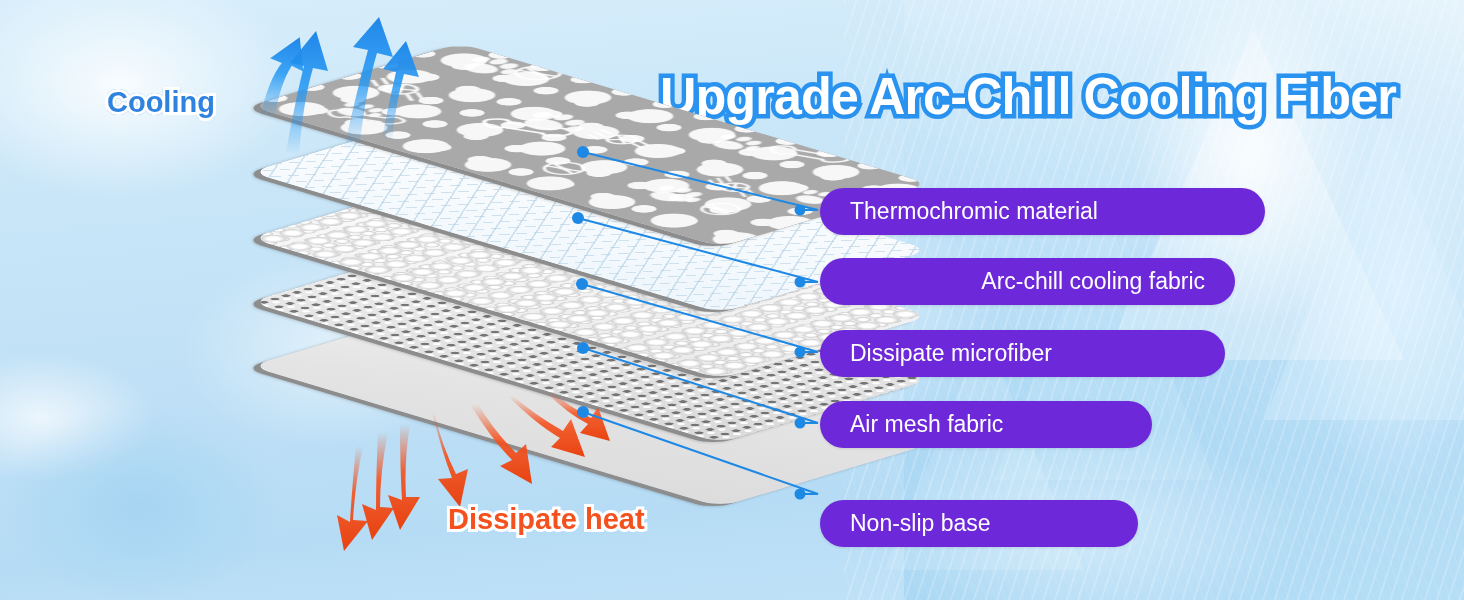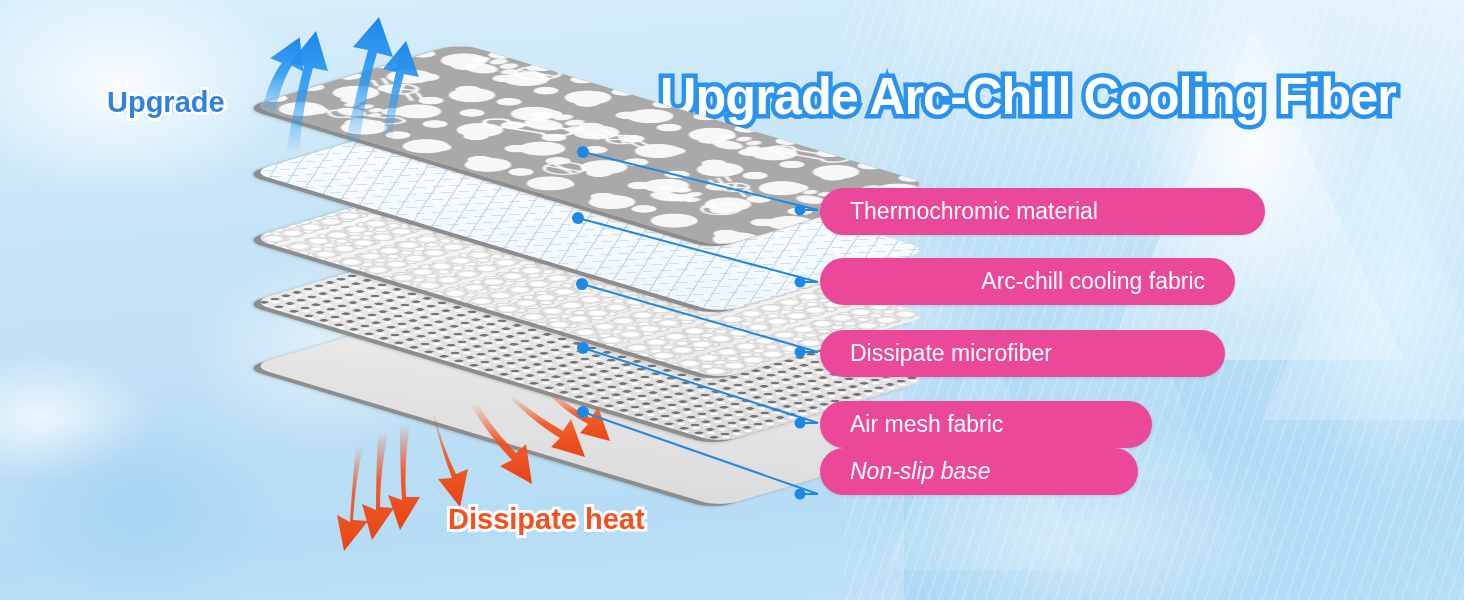--- a/index.html
+++ b/index.html
@@ -89,21 +89,21 @@
     background-position:0 0, 6px 5px, 0 0;}
 
   
   .L5{left:355px;top:300px;}
   .L5 .face{background:linear-gradient(155deg,#f0f0f0 0%,#e4e4e4 45%,#dcdcdc 100%);}
 
   
   .arrows{position:absolute;left:0;top:0;width:1464px;height:600px;pointer-events:none;}
 
   
-  .pill{position:absolute;height:47px;border-radius:24px;background:#ec4899;
+  .pill{position:absolute;height:47px;border-radius:24px;background:#6d28d9;
     display:flex;align-items:center;padding:0 30px;color:#fff;font-size:23px;
     box-shadow:0 1px 3px rgba(0,0,0,.10);white-space:nowrap;}
 
   
   .cap{position:absolute;font-size:29px;font-weight:bold;white-space:nowrap;
        -webkit-text-stroke:6px #fff;paint-order:stroke fill;}
   .cap-cool{left:107px;top:86px;color:#2f83e0;
     background:linear-gradient(180deg,#4a9bef 0%,#1f76d8 100%);
     -webkit-background-clip:text;}
   .cap-heat{left:448px;top:503px;color:#f4511e;}
@@ -309,21 +309,21 @@
     </div>
     <div class="pill" style="left:820px;top:258px;width:355px;justify-content:flex-end;">
       <span>Arc-chill cooling fabric</span>
     </div>
     <div class="pill" style="left:820px;top:330px;width:345px;">
       <span>Dissipate microfiber</span>
     </div>
     <div class="pill" style="left:820px;top:401px;width:272px;">
       <span>Air mesh fabric</span>
     </div>
-    <div class="pill" style="left:820px;top:448px;width:258px;font-style:italic;">
+    <div class="pill" style="left:820px;top:500px;width:258px;">
       <span>Non-slip base</span>
     </div>
   </div>
 
-  <div class="cap cap-cool">Upgrade</div>
+  <div class="cap cap-cool">Cooling</div>
   <div class="cap cap-heat">Dissipate heat</div>
 
 </div>
 
 </body></html>

